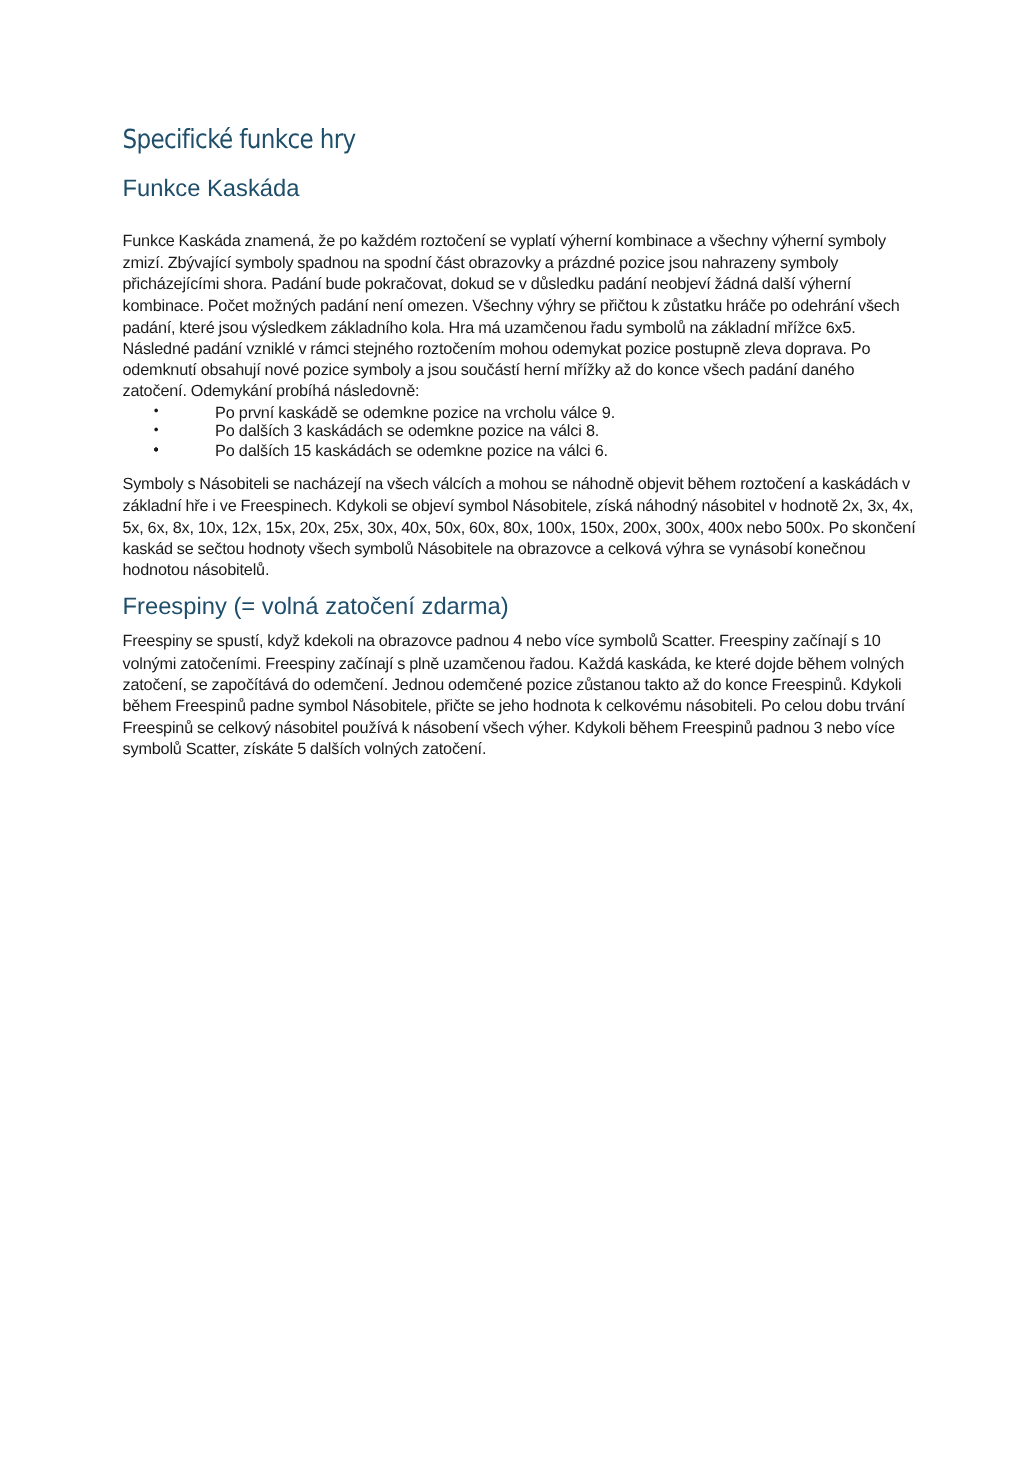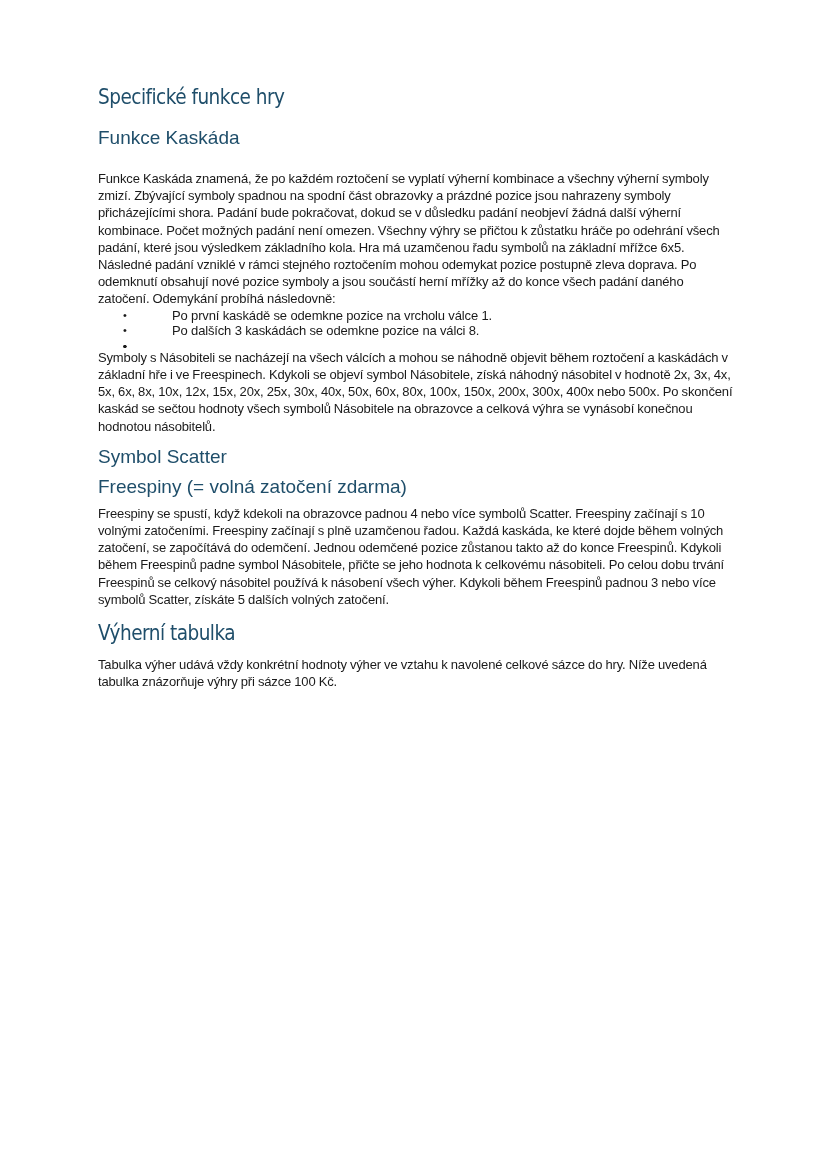--- a/index.html
+++ b/index.html
@@ -9,21 +9,21 @@
     }
     body {
       width: 828px;
       height: 1170px;
       position: relative;
       overflow: hidden;
     }
     .page {
       position: absolute;
       left: 98px;
-      top: 82px;
+      top: 96px;
       width: 640px;
       color: #1a1a1a;
       font-family: "Liberation Sans", sans-serif;
     }
     h1.title {
       font-family: "DejaVu Sans", sans-serif;
       font-weight: normal;
       font-size: 21px;
       color: #1f4e6a;
       margin: 0 0 14px 0;
@@ -81,39 +81,34 @@
 </head>
 <body>
 
 <div class="page">
   <h1 class="title">Specifické funkce hry</h1>
 
   <section>
     <h2 class="section">Funkce Kaskáda</h2>
     <p class="tight">Funkce Kaskáda znamená, že po každém roztočení se vyplatí výherní kombinace a všechny výherní symboly zmizí. Zbývající symboly spadnou na spodní část obrazovky a prázdné pozice jsou nahrazeny symboly přicházejícími shora. Padání bude pokračovat, dokud se v důsledku padání neobjeví žádná další výherní kombinace. Počet možných padání není omezen. Všechny výhry se přičtou k zůstatku hráče po odehrání všech padání, které jsou výsledkem základního kola. Hra má uzamčenou řadu symbolů na základní mřížce 6x5. Následné padání vzniklé v rámci stejného roztočením mohou odemykat pozice postupně zleva doprava. Po odemknutí obsahují nové pozice symboly a jsou součástí herní mřížky až do konce všech padání daného zatočení. Odemykání probíhá následovně:</p>
     <ul class="bullets">
-      <li><span class="dot">•</span><span>Po první kaskádě se odemkne pozice na vrcholu válce 1.</span></li>
+      <li><span class="dot">•</span><span>Po první kaskádě se odemkne pozice na vrcholu válce 9.</span></li>
       <li><span class="dot">•</span><span>Po dalších 3 kaskádách se odemkne pozice na válci 8.</span></li>
       <li><span class="dot">•</span></li>
       <li><span class="dot">•</span></li>
       <li><span class="dot">•</span></li>
-      <li><span class="dot">•</span></li>
+      <li><span class="dot">•</span><span>Po dalších 15 kaskádách se odemkne pozice na válci 6.</span></li>
     </ul>
   </section>
 
   <section>
     <p>Symboly s Násobiteli se nacházejí na všech válcích a mohou se náhodně objevit během roztočení a kaskádách v základní hře i ve Freespinech. Kdykoli se objeví symbol Násobitele, získá náhodný násobitel v hodnotě 2x, 3x, 4x, 5x, 6x, 8x, 10x, 12x, 15x, 20x, 25x, 30x, 40x, 50x, 60x, 80x, 100x, 150x, 200x, 300x, 400x nebo 500x. Po skončení kaskád se sečtou hodnoty všech symbolů Násobitele na obrazovce a celková výhra se vynásobí konečnou hodnotou násobitelů.</p>
   </section>
 
   <section>
-    <h2 class="section">Symbol Scatter</h2>
   </section>
 
   <section>
     <h2 class="section">Freespiny (= volná zatočení zdarma)</h2>
     <p>Freespiny se spustí, když kdekoli na obrazovce padnou 4 nebo více symbolů Scatter. Freespiny začínají s 10 volnými zatočeními. Freespiny začínají s plně uzamčenou řadou. Každá kaskáda, ke které dojde během volných zatočení, se započítává do odemčení. Jednou odemčené pozice zůstanou takto až do konce Freespinů. Kdykoli během Freespinů padne symbol Násobitele, přičte se jeho hodnota k celkovému násobiteli. Po celou dobu trvání Freespinů se celkový násobitel používá k násobení všech výher. Kdykoli během Freespinů padnou 3 nebo více symbolů Scatter, získáte 5 dalších volných zatočení.</p>
   </section>
 
-  <section>
-    <h1 class="title2">Výherní tabulka</h1>
-    <p>Tabulka výher udává vždy konkrétní hodnoty výher ve vztahu k navolené celkové sázce do hry. Níže uvedená tabulka znázorňuje výhry při sázce 100 Kč.</p>
-  </section>
 </div>
 
 </body></html>

